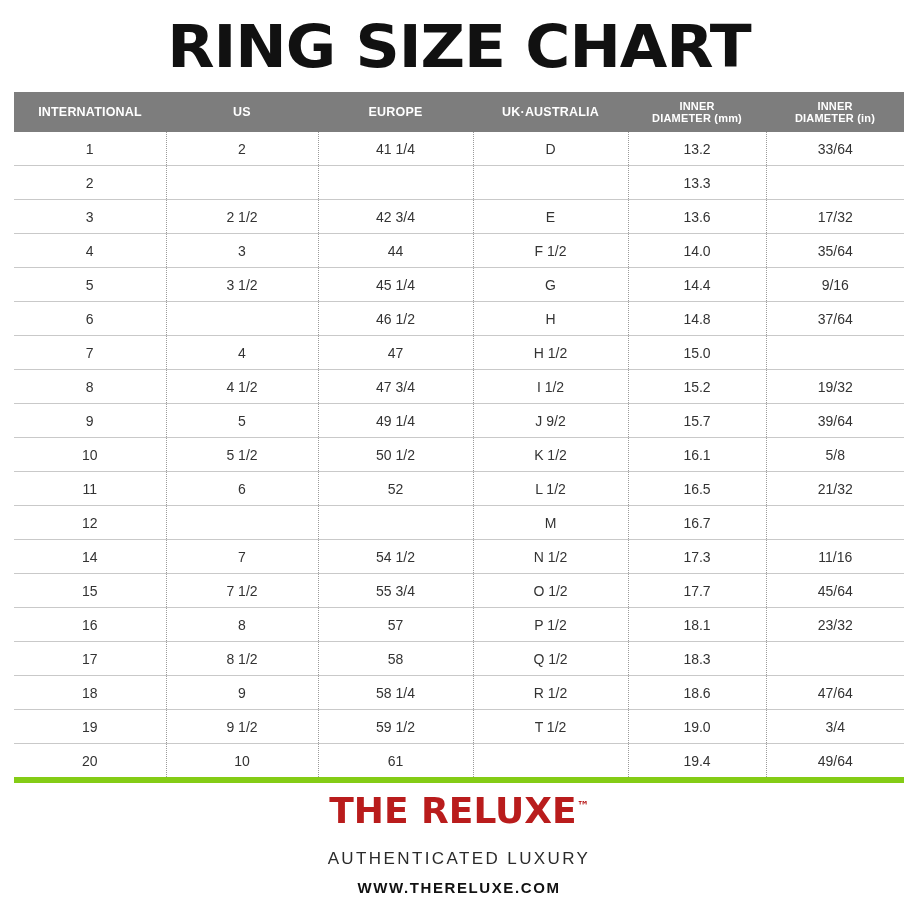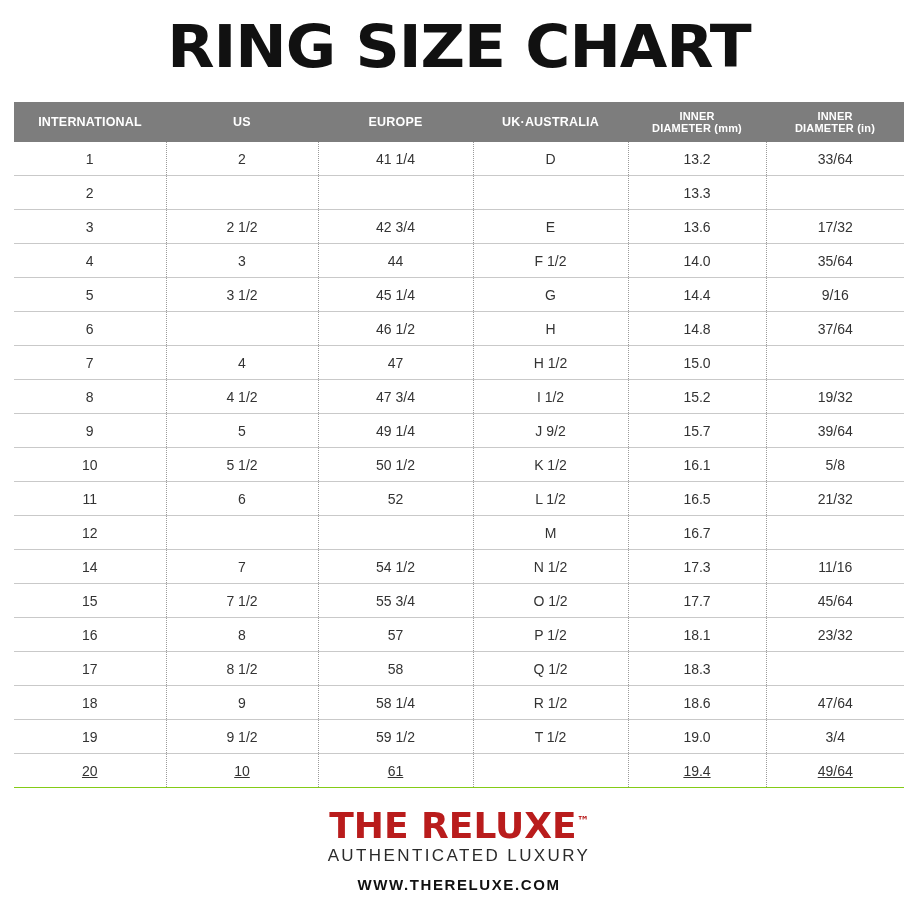--- a/index.html
+++ b/index.html
@@ -29,21 +29,21 @@
     font-size: 58px;
     letter-spacing: -1px;
     line-height: 1;
     margin: 18px 0 14px 0;
     color: #111111;
     transform: scaleX(1.06);
   }
   table.chart {
     border-collapse: collapse;
     width: 890px;
-    margin: 12px auto;
+    margin: 2px auto;
     table-layout: fixed;
   }
   table.chart thead th {
     background: #7d7d7d;
     color: #ffffff;
     font-size: 12.5px;
     font-weight: 700;
     letter-spacing: 0.2px;
     text-align: center;
     padding: 6px 2px;
@@ -69,22 +69,21 @@
     height: 33px;
     padding: 0;
     border-bottom: 1px solid #c9c9c9;
     border-right: 1px dotted #9a9a9a;
     background: #ffffff;
   }
   table.chart tbody td:last-child {
     border-right: none;
   }
   table.chart tbody tr:last-child td {
-    border-bottom: 1px solid #84cc16;
-    text-decoration: underline;
+    border-bottom: 6px solid #84cc16;
   }
   .col-intl { width: 152px; }
   .col-us { width: 152px; }
   .col-eu { width: 155px; }
   .col-uk { width: 155px; }
   .col-mm { width: 138px; }
   .col-in { width: 138px; }
 
   .footer {
     margin-top: 8px;
@@ -102,21 +101,21 @@
   }
   .brand .tm {
     font-size: 12px;
     vertical-align: super;
     font-weight: 700;
   }
   .tagline {
     font-size: 17px;
     letter-spacing: 2.4px;
     color: #2b2b2b;
-    margin-top: 2px;
+    margin-top: 20px;
   }
   .website {
     font-size: 15px;
     font-weight: 700;
     letter-spacing: 1.6px;
     color: #111111;
     margin-top: 10px;
   }
 </style>
 </head>

